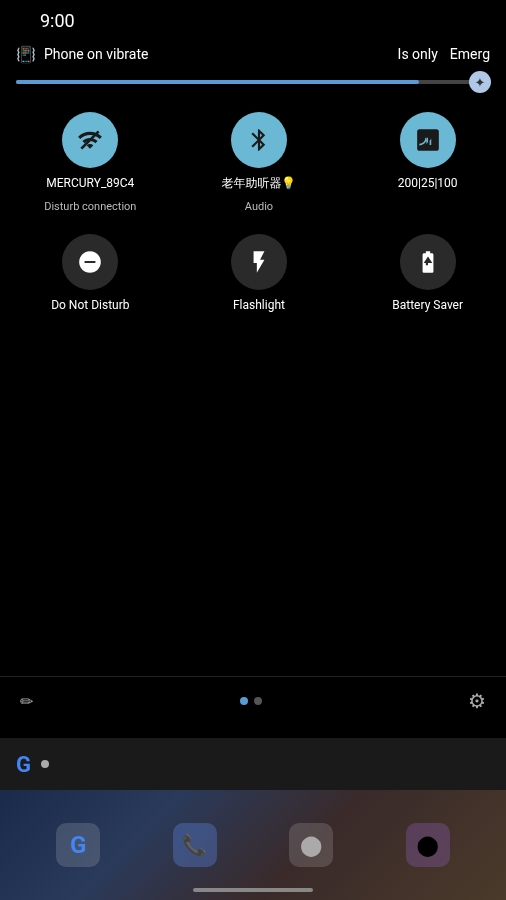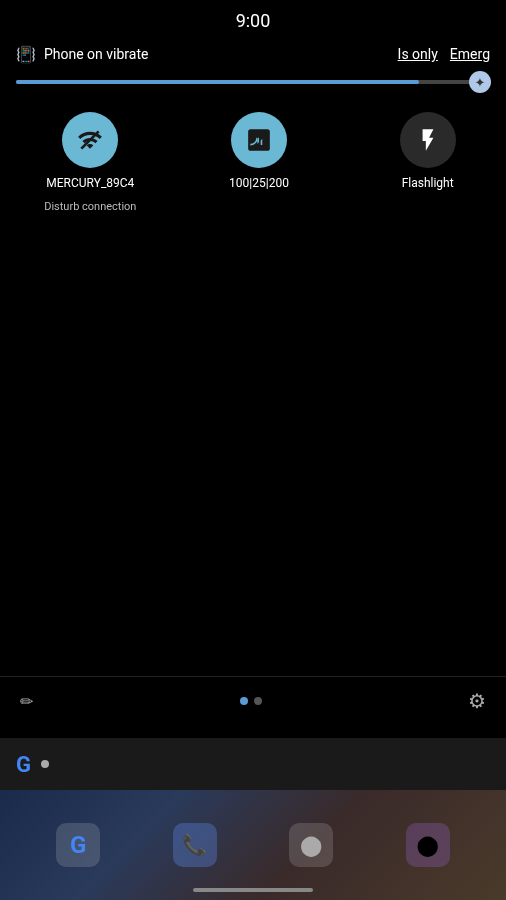--- a/index.html
+++ b/index.html
@@ -9,23 +9,24 @@
       background: #000;
       font-family: 'Roboto', Arial, sans-serif;
       overflow: hidden;
       position: relative;
     }
 
     
     .status-bar {
       display: flex;
       align-items: center;
-      justify-content: center;
+      justify-content: flex-start;
       padding: 8px 16px 4px 16px;
       height: 36px;
+      margin-left: 24px;
     }
     .status-time {
       color: #fff;
       font-size: 18px;
       font-weight: 400;
     }
 
     
     .notif-bar {
       display: flex;
@@ -43,21 +44,20 @@
     }
     .vibrate-icon {
       font-size: 16px;
     }
     .notif-right {
       display: flex;
       align-items: center;
       gap: 12px;
       color: #fff;
       font-size: 14px;
-      text-decoration: underline;
     }
 
     
     .brightness-container {
       padding: 8px 16px 8px 16px;
       display: flex;
       align-items: center;
       gap: 10px;
     }
     .brightness-slider-track {
@@ -282,41 +282,66 @@
     <div class="qs-icon-circle active">
       <svg class="qs-svg dark" viewBox="0 0 24 24">
         <path d="M1 9l2 2c4.97-4.97 13.03-4.97 18 0l2-2C16.93 2.93 7.08 2.93 1 9zm8 8l3 3 3-3c-1.65-1.66-4.34-1.66-6 0zm-4-4l2 2c2.76-2.76 7.24-2.76 10 0l2-2C15.14 9.14 8.87 9.14 5 13z"></path>
         <line x1="4" y1="20" x2="20" y2="4" stroke="#1a1a1a" stroke-width="2.5"></line>
       </svg>
     </div>
     <span class="qs-label">MERCURY_89C4</span>
     <span class="qs-label" style="color:#bbb;font-size:11px;">Disturb connection</span>
   </div>
 
+  <div class="qs-tile">
+    <div class="qs-icon-circle active">
+      <svg class="qs-svg dark" viewBox="0 0 24 24">
+        <path d="M17.71 7.71L12 2h-1v7.59L6.41 5 5 6.41 10.59 12 5 17.59 6.41 19 11 14.41V22h1l5.71-5.71-4.3-4.29 4.3-4.29zM13 5.83l1.88 1.88L13 9.59V5.83zm1.88 10.46L13 18.17v-3.76l1.88 1.88z"></path>
+      </svg>
+    </div>
+    <span class="qs-label">老年助听器💡</span>
+    <span class="qs-label" style="color:#bbb;font-size:11px;">Audio</span>
+  </div>
 
   <div class="qs-tile">
     <div class="qs-icon-circle active">
       <svg class="qs-svg dark" viewBox="0 0 24 24">
         <path d="M20 2H4c-1.1 0-2 .9-2 2v16c0 1.1.9 2 2 2h16c1.1 0 2-.9 2-2V4c0-1.1-.9-2-2-2zm-5 14.5h-1.5V12l-3 3.75V10h1.5v4.5l3-3.75v5.75zM9.5 10H11c0 4.08-3.26 7-7 7v-1.5c3.01 0 5.5-2.19 5.5-5.5z"></path>
       </svg>
     </div>
-    <span class="qs-label">100|25|200</span>
-  </div>
-
+    <span class="qs-label">200|25|100</span>
+  </div>
+
+  <div class="qs-tile">
+    <div class="qs-icon-circle inactive">
+      <svg class="qs-svg" viewBox="0 0 24 24">
+        <path d="M12 2C6.48 2 2 6.48 2 12s4.48 10 10 10 10-4.48 10-10S17.52 2 12 2zm5 11H7v-2h10v2z"></path>
+      </svg>
+    </div>
+    <span class="qs-label">Do Not Disturb</span>
+  </div>
 
   <div class="qs-tile">
     <div class="qs-icon-circle inactive">
       <svg class="qs-svg" viewBox="0 0 24 24">
         <path d="M7 2v11h3v9l7-12h-4l4-8z"></path>
       </svg>
     </div>
     <span class="qs-label">Flashlight</span>
   </div>
 
 
+  <div class="qs-tile">
+    <div class="qs-icon-circle inactive">
+      <svg class="qs-svg" viewBox="0 0 24 24">
+        <path d="M15.67 4H14V2h-4v2H8.33C7.6 4 7 4.6 7 5.33v15.33C7 21.4 7.6 22 8.33 22h7.33c.74 0 1.34-.6 1.34-1.33V5.33C17 4.6 16.4 4 15.67 4zm-1.67 9h-2v2H10v-2H8l4-6 4 6h-2z"></path>
+      </svg>
+    </div>
+    <span class="qs-label">Battery Saver</span>
+  </div>
 
 
 
 </div>
 
 <div class="bottom-bar">
   <div class="bottom-bar-left">
     <span class="edit-icon">✏</span>
   </div>
   <div class="bottom-bar-dots">

